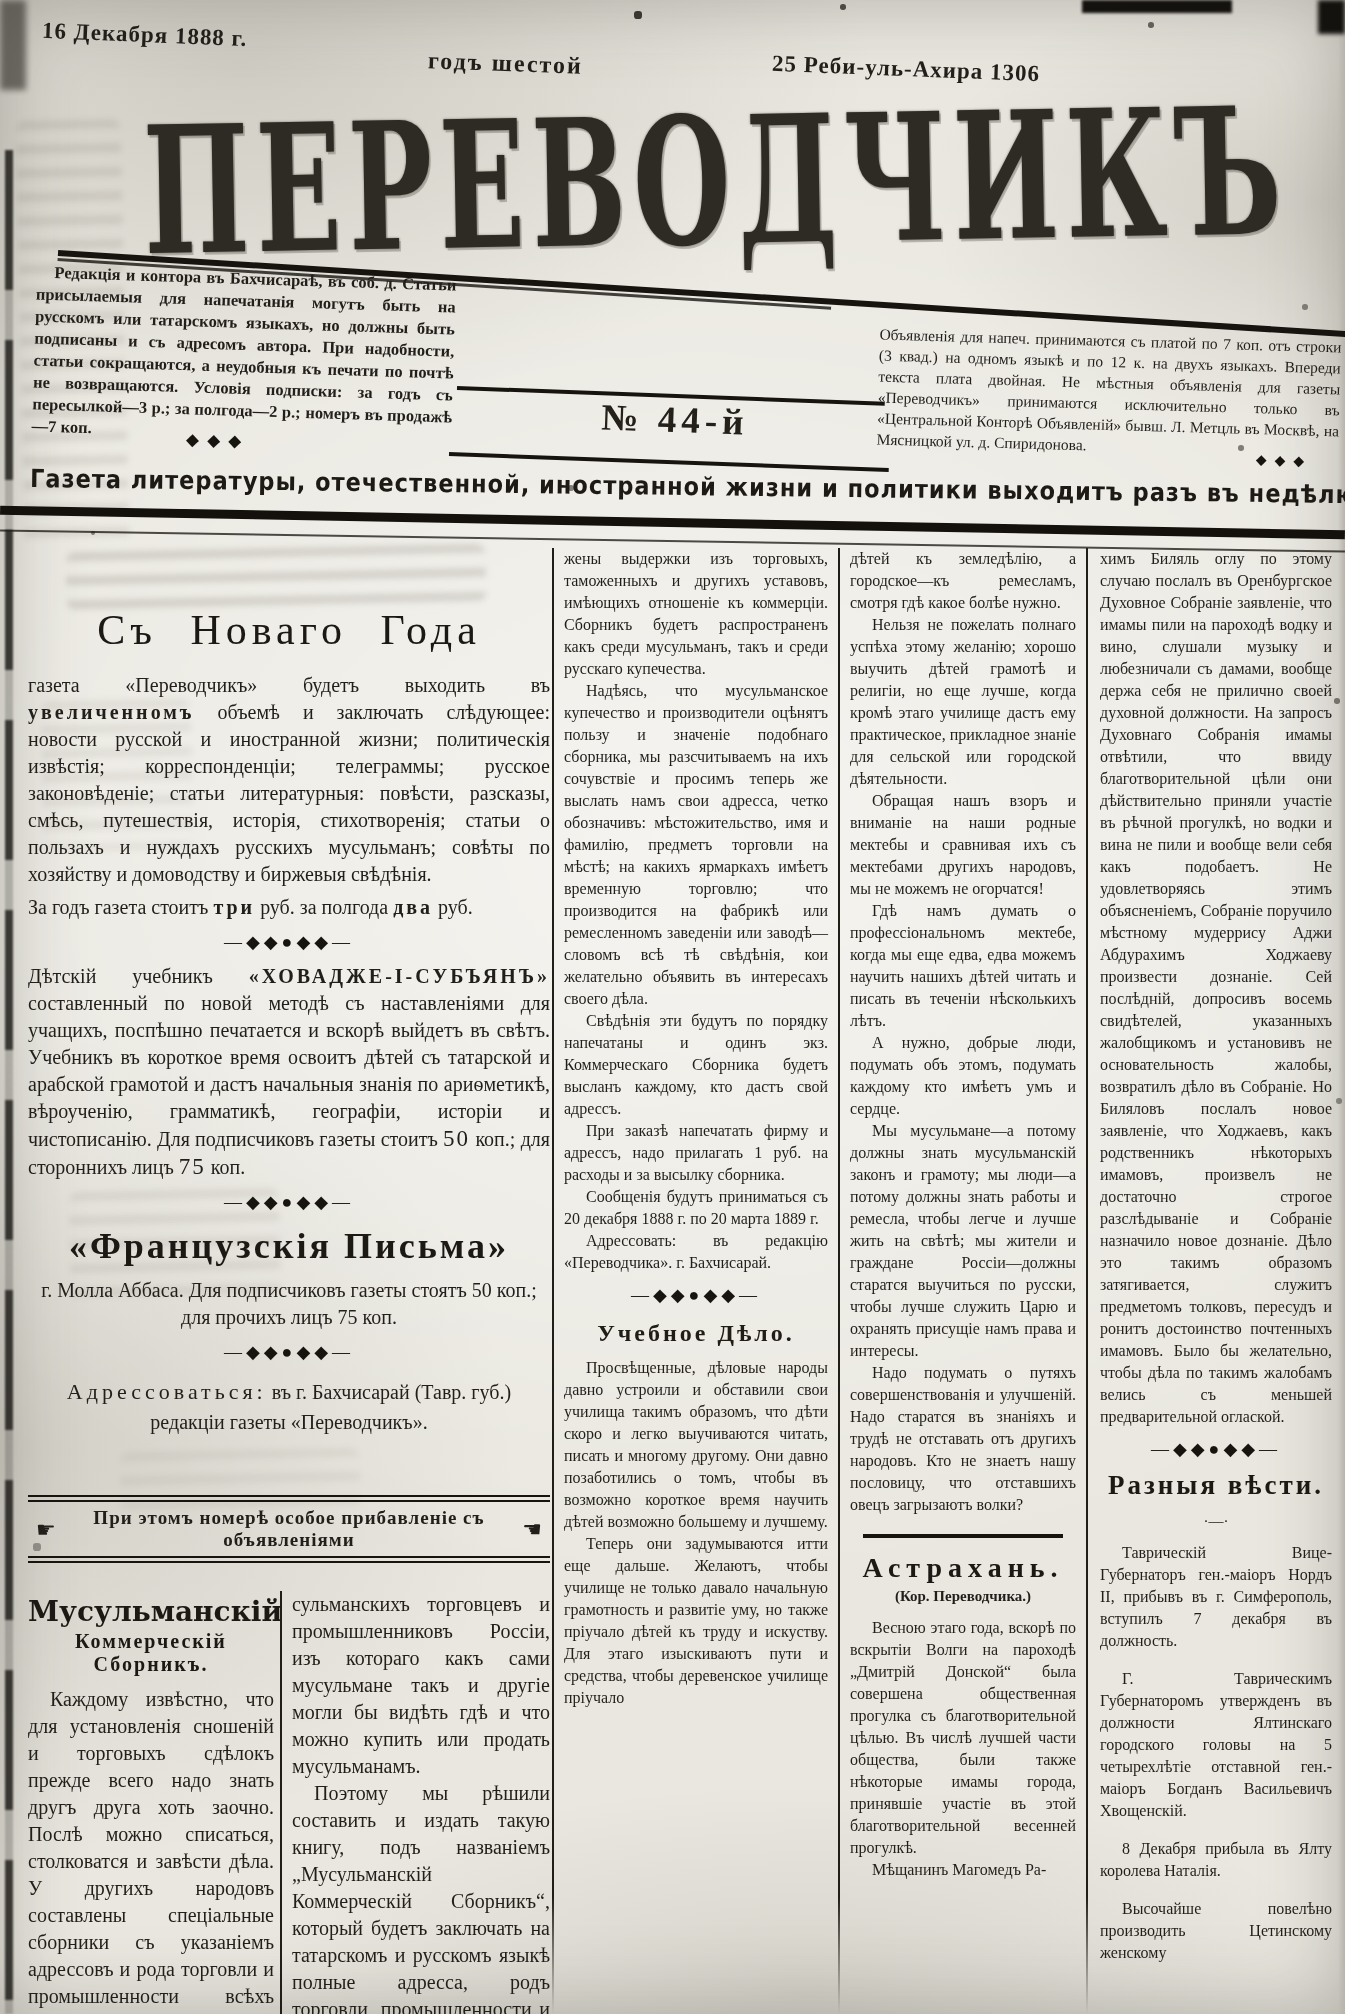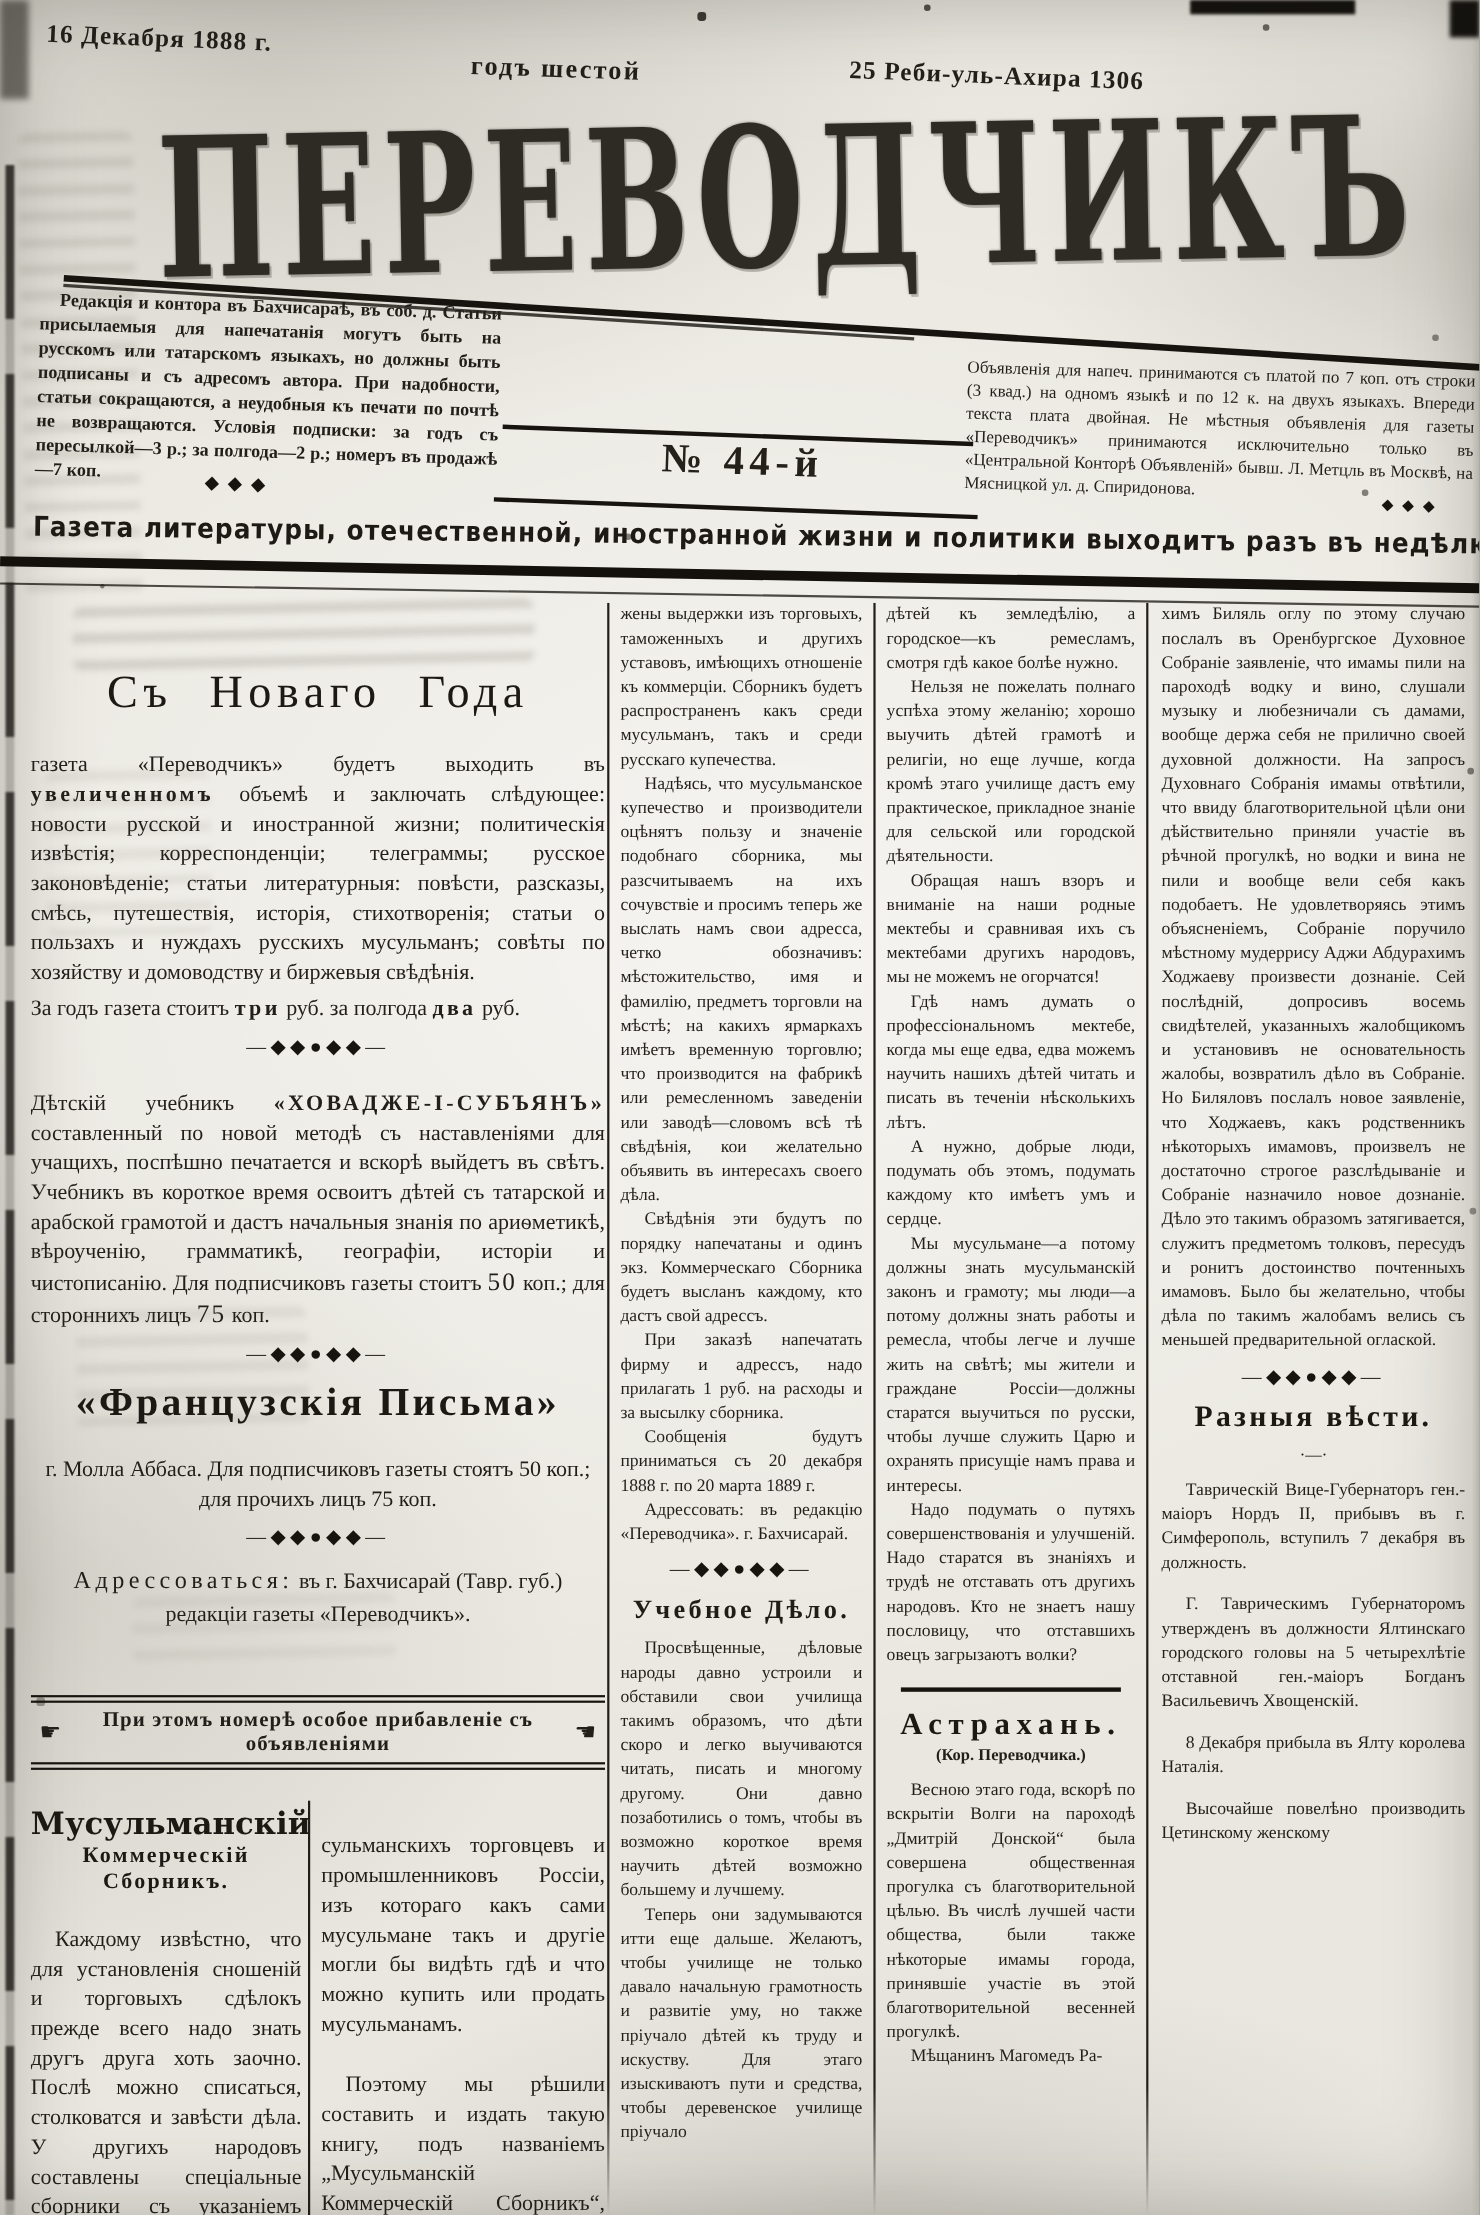--- a/index.html
+++ b/index.html
@@ -63,27 +63,27 @@
   .banner{position:absolute;left:30px;top:472px;width:1312px;margin:0;white-space:nowrap;
     font-family:"DejaVu Sans",sans-serif;font-stretch:condensed;font-weight:bold;font-size:25px;
     letter-spacing:1px;transform:rotate(.7deg);color:#1d1a15;}
   .thick-rule{position:absolute;left:0;top:518px;width:1345px;height:9px;background:#14110c;transform:rotate(1.05deg);}
   .thin-rule{position:absolute;left:0;top:540px;width:1345px;height:2px;background:rgba(20,17,12,.75);transform:rotate(.9deg);}
 
   
   .cols{position:absolute;left:28px;top:548px;width:1312px;height:1466px;display:flex;overflow:hidden;}
   .vr{width:2px;background:linear-gradient(to bottom,#211e18 0 92%,transparent);flex:none;}
   .c1{width:524px;flex:none;position:relative;padding-right:2px;box-sizing:border-box;}
-  .c2{width:240px;flex:none;padding:0 10px;box-sizing:border-box;}
+  .c2{width:284px;flex:none;padding:0 10px;box-sizing:border-box;}
   .c3{width:246px;flex:none;padding:0 10px;box-sizing:border-box;}
   .c4{flex:1;padding:0 8px 0 12px;box-sizing:border-box;font-family:Liberation Serif, serif;}
 
   .bt{font-size:16px;line-height:22px;text-align:justify;margin:0;}
   .bt.ind{text-indent:22px;}
-  .c1 .bt{font-size:20px;line-height:27px;margin-top:28px;}.gap-m{height:16px;}
+  .c1 .bt{font-size:20px;line-height:27px;}.gap-m{height:16px;}
 
   h2,h3,h4{margin:0;font-weight:bold;color:#1c1914;}
   .h-newyear{font-size:42px;font-weight:normal;text-align:center;letter-spacing:5px;word-spacing:18px;margin:58px 0 18px;}
   .h-french{font-size:36px;text-align:center;letter-spacing:3px;margin:12px 0 10px;}
   .divider{text-align:center;font-size:18px;letter-spacing:4px;color:#17140f;margin:10px 0;}
   .address-line{text-align:center;font-size:20px;line-height:30px;margin:14px 0 0;}
   .address-label{font-weight:normal;letter-spacing:4px;font-size:22px;}
   .suppl{margin-top:58px;border-top:7px double #17140f;border-bottom:7px double #17140f;
     padding:5px 8px;font-weight:bold;font-size:19px;display:flex;align-items:center;gap:10px;}
   .suppl .txt{flex:1;text-align:center;letter-spacing:1px;}

